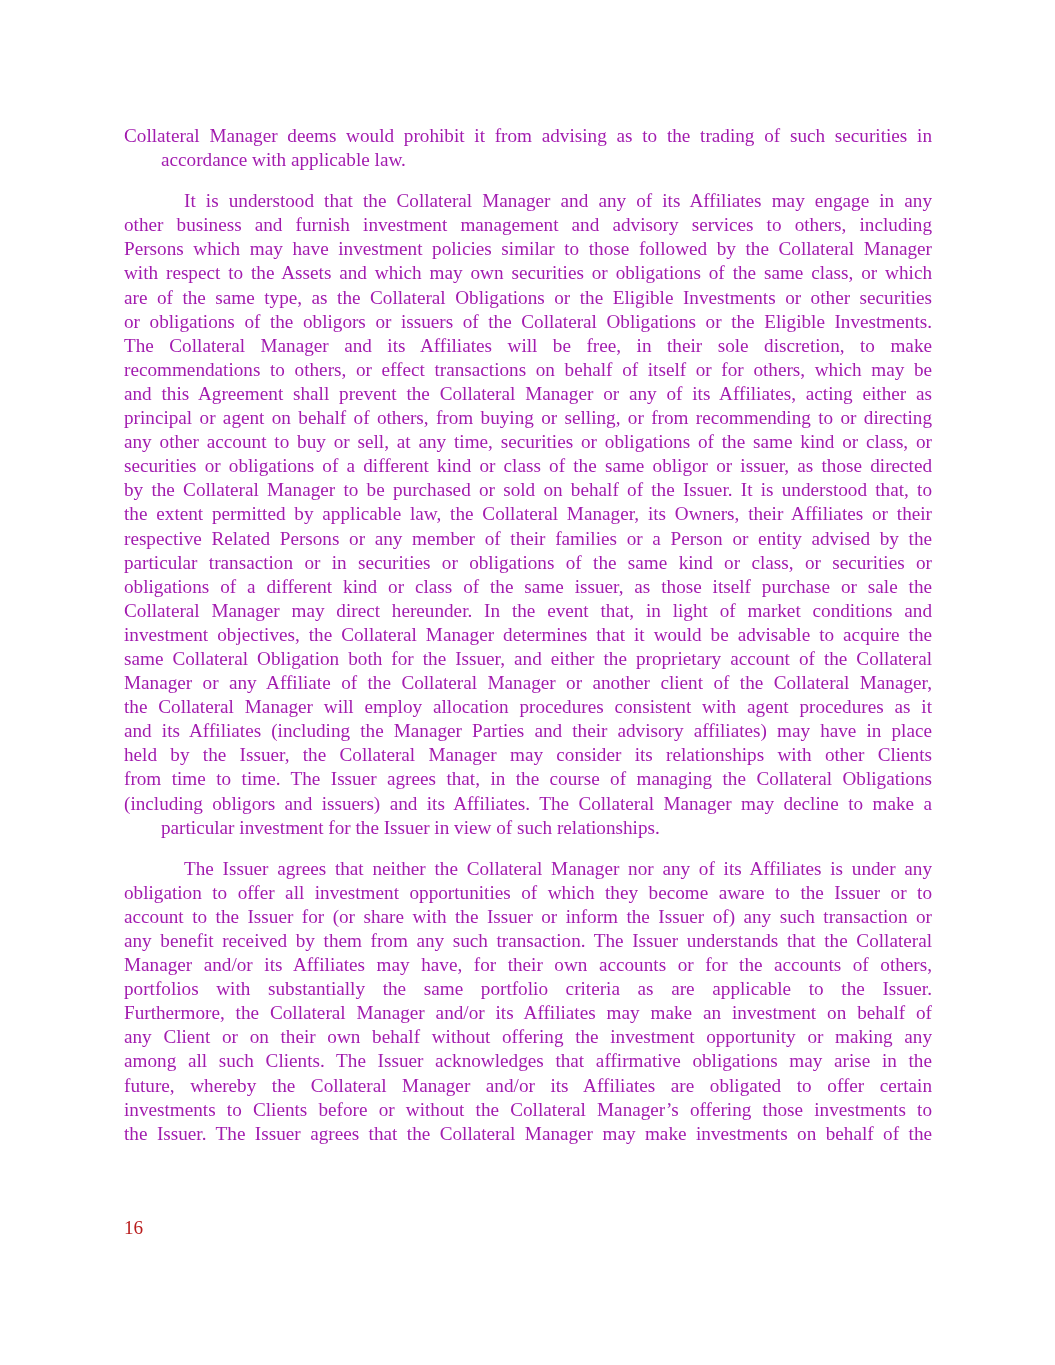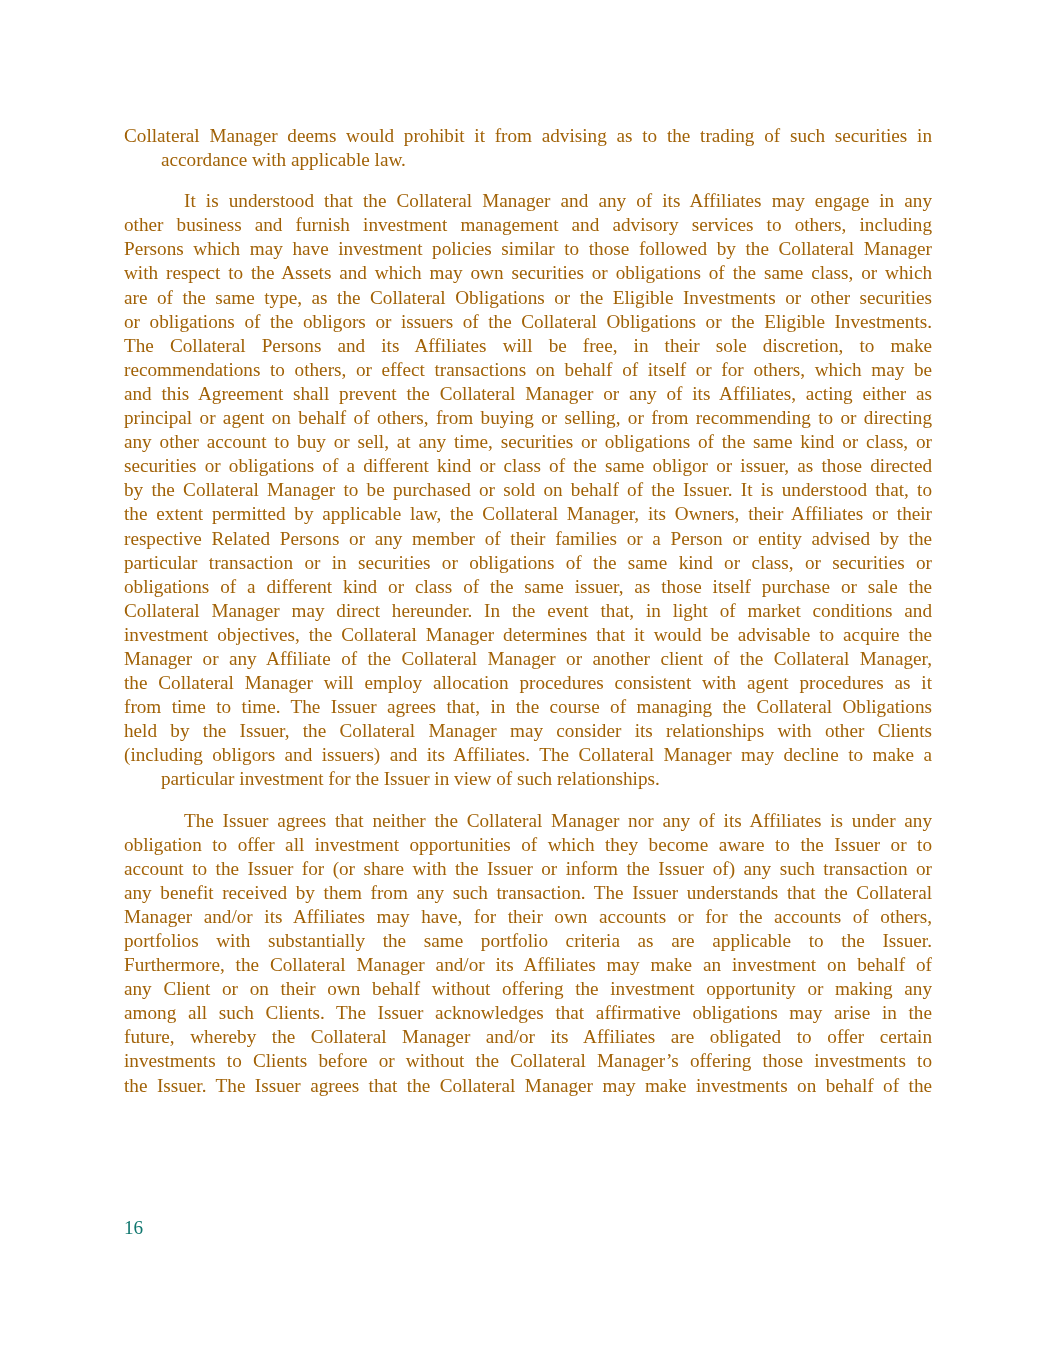--- a/index.html
+++ b/index.html
@@ -1,66 +1,68 @@
 <!DOCTYPE html>
 <html><head>
 <meta charset="utf-8">
 <style>
   html, body { margin: 0; padding: 0; background: #ffffff; }
   body { width: 1055px; height: 1365px; position: relative; overflow: hidden; }
   .page {
     position: absolute; left: 124px; top: 124px; width: 808px;
-    font-family: "Liberation Serif", serif; font-size: 19.2px; color: #a16207;
+    font-family: "Liberation Serif", serif; font-size: 19.2px; color: #a21caf;
     line-height: 24.1px;
   }
   .para { margin: 0 0 17px 0; }
   .line {
     display: block; white-space: nowrap; height: 24.1px;
     text-align: justify; text-align-last: justify;
   }
   .line.last { text-align-last: left; margin-left: 37px; }
   .line.indent { padding-left: 60px; }
   .page-number {
     position: absolute; left: 124px; top: 1216px;
-    font-family: "Liberation Serif", serif; font-size: 19.2px; color: #0f766e;
+    font-family: "Liberation Serif", serif; font-size: 19.2px; color: #b91c1c;
     line-height: 24px;
   }
 </style>
 </head>
 <body>
 
 <div class="page">
   <div class="para">
       <span class="line">Collateral Manager deems would prohibit it from advising as to the trading of such securities in</span>
       <span class="line last">accordance with applicable law.</span>
     </div>
   <div class="para">
       <span class="line indent">It is understood that the Collateral Manager and any of its Affiliates may engage in any</span>
       <span class="line">other business and furnish investment management and advisory services to others, including</span>
       <span class="line">Persons which may have investment policies similar to those followed by the Collateral Manager</span>
       <span class="line">with respect to the Assets and which may own securities or obligations of the same class, or which</span>
       <span class="line">are of the same type, as the Collateral Obligations or the Eligible Investments or other securities</span>
       <span class="line">or obligations of the obligors or issuers of the Collateral Obligations or the Eligible Investments.</span>
-      <span class="line">The Collateral Persons and its Affiliates will be free, in their sole discretion, to make</span>
+      <span class="line">The Collateral Manager and its Affiliates will be free, in their sole discretion, to make</span>
       <span class="line">recommendations to others, or effect transactions on behalf of itself or for others, which may be</span>
       <span class="line">and this Agreement shall prevent the Collateral Manager or any of its Affiliates, acting either as</span>
       <span class="line">principal or agent on behalf of others, from buying or selling, or from recommending to or directing</span>
       <span class="line">any other account to buy or sell, at any time, securities or obligations of the same kind or class, or</span>
       <span class="line">securities or obligations of a different kind or class of the same obligor or issuer, as those directed</span>
       <span class="line">by the Collateral Manager to be purchased or sold on behalf of the Issuer.  It is understood that, to</span>
       <span class="line">the extent permitted by applicable law, the Collateral Manager, its Owners, their Affiliates or their</span>
       <span class="line">respective Related Persons or any member of their families or a Person or entity advised by the</span>
       <span class="line">particular transaction or in securities or obligations of the same kind or class, or securities or</span>
       <span class="line">obligations of a different kind or class of the same issuer, as those itself purchase or sale the</span>
       <span class="line">Collateral Manager may direct hereunder.  In the event that, in light of market conditions and</span>
       <span class="line">investment objectives, the Collateral Manager determines that it would be advisable to acquire the</span>
+      <span class="line">same Collateral Obligation both for the Issuer, and either the proprietary account of the Collateral</span>
       <span class="line">Manager or any Affiliate of the Collateral Manager or another client of the Collateral Manager,</span>
       <span class="line">the Collateral Manager will employ allocation procedures consistent with agent procedures as it</span>
+      <span class="line">and its Affiliates (including the Manager Parties and their advisory affiliates) may have in place</span>
+      <span class="line">held by the Issuer, the Collateral Manager may consider its relationships with other Clients</span>
       <span class="line">from time to time.  The Issuer agrees that, in the course of managing the Collateral Obligations</span>
-      <span class="line">held by the Issuer, the Collateral Manager may consider its relationships with other Clients</span>
       <span class="line">(including obligors and issuers) and its Affiliates.  The Collateral Manager may decline to make a</span>
       <span class="line last">particular investment for the Issuer in view of such relationships.</span>
     </div>
   <div class="para">
       <span class="line indent">The Issuer agrees that neither the Collateral Manager nor any of its Affiliates is under any</span>
       <span class="line">obligation to offer all investment opportunities of which they become aware to the Issuer or to</span>
       <span class="line">account to the Issuer for (or share with the Issuer or inform the Issuer of) any such transaction or</span>
       <span class="line">any benefit received by them from any such transaction.  The Issuer understands that the Collateral</span>
       <span class="line">Manager and/or its Affiliates may have, for their own accounts or for the accounts of others,</span>
       <span class="line">portfolios with substantially the same portfolio criteria as are applicable to the Issuer.</span>

